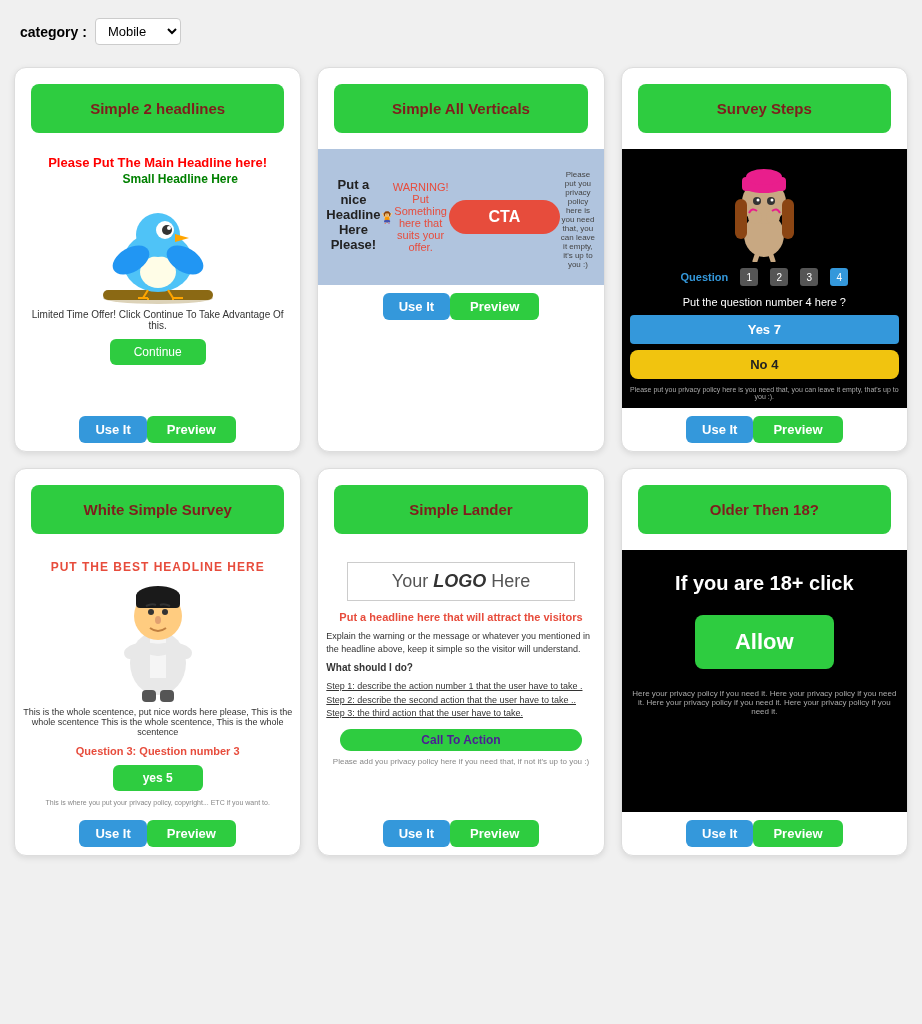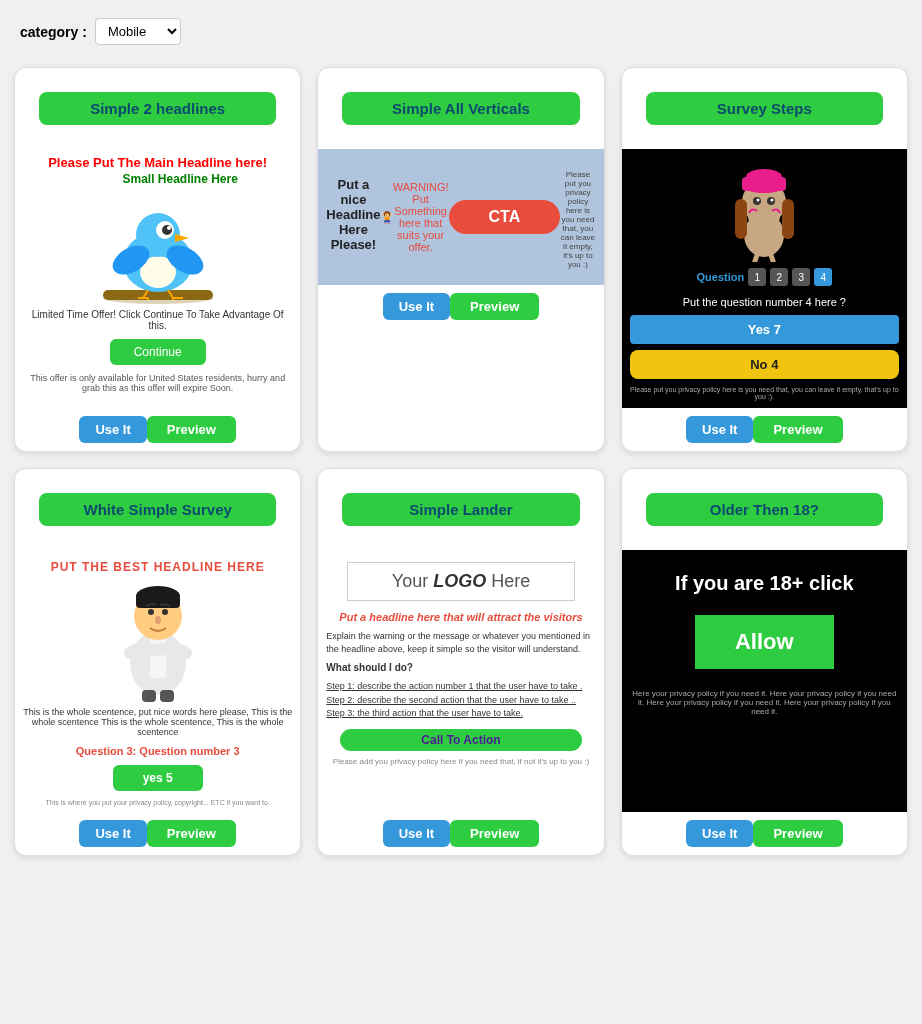--- a/index.html
+++ b/index.html
@@ -37,27 +37,27 @@
       background: white;
       border-radius: 12px;
       border: 1px solid #ddd;
       overflow: hidden;
       display: flex;
       flex-direction: column;
       box-shadow: 0 2px 6px rgba(0,0,0,0.1);
     }
     .card-title {
       text-align: center;
-      padding: 8px 6px;
+      padding: 16px 6px;
       font-size: 15px;
       font-weight: bold;
-      color: #0c4a6e;
+      color: #7f1d1d;
       background: #2ecc40;
       border-radius: 8px;
-      margin: 24px;
+      margin: 16px;
     }
     .card-body {
       flex: 1;
       padding: 6px 8px;
       display: flex;
       flex-direction: column;
       align-items: center;
     }
     .card-footer {
       display: flex;
@@ -169,21 +169,21 @@
       background: black;
       width: 100%;
       padding: 8px;
       display: flex;
       flex-direction: column;
       align-items: center;
     }
     .question-nav {
       display: flex;
       align-items: center;
-      gap: 4px;
+      gap: 12px;
       margin: 6px 0;
     }
     .question-label {
       color: #3498db;
       font-size: 11px;
       font-weight: bold;
     }
     .q-num {
       width: 18px;
       height: 18px;
@@ -291,21 +291,20 @@
     .card5-logo-bold {
       font-style: italic;
       font-weight: bold;
       color: #333;
     }
     .card5-headline {
       color: #e74c3c;
       font-size: 11px;
       font-weight: bold;
       margin: 4px 0;
-      font-style: italic;
     }
     .card5-body-text {
       font-size: 9px;
       color: #333;
       text-align: left;
       margin: 3px 0;
       line-height: 1.4;
       width: 100%;
     }
     .card5-body-text b {
@@ -353,21 +352,21 @@
       color: white;
       font-size: 20px;
       font-weight: bold;
       text-align: center;
       margin: 10px 0;
     }
     .btn-allow {
       background: #2ecc40;
       color: white;
       border: none;
-      border-radius: 0;
+      border-radius: 8px;
       padding: 14px 40px;
       font-size: 22px;
       font-weight: bold;
       cursor: pointer;
       margin: 10px 0;
     }
     .card6-privacy {
       color: #aaa;
       font-size: 8px;
       text-align: center;
@@ -425,21 +424,20 @@
 
         <line x1="55" y1="100" x2="50" y2="108" stroke="#FFA500" stroke-width="2"></line>
         <line x1="55" y1="108" x2="45" y2="108" stroke="#FFA500" stroke-width="2"></line>
         <line x1="55" y1="108" x2="55" y2="110" stroke="#FFA500" stroke-width="2"></line>
         <line x1="75" y1="100" x2="80" y2="108" stroke="#FFA500" stroke-width="2"></line>
         <line x1="80" y1="108" x2="90" y2="108" stroke="#FFA500" stroke-width="2"></line>
         <line x1="80" y1="108" x2="80" y2="110" stroke="#FFA500" stroke-width="2"></line>
       </svg>
       <div class="card1-offer-text">Limited Time Offer! Click Continue To Take Advantage Of this.</div>
       <button class="btn-continue">Continue</button>
-      <div class="card1-fine-text">This offer is only available for United States residents, hurry and grab this as this offer will expire Soon.</div>
     </div>
     <div class="card-footer">
       <button class="btn-use-it">Use It</button>
       <button class="btn-preview">Preview</button>
     </div>
   </div>
 
   <div class="card">
     <div class="card-title">Simple All Verticals</div>
     <div class="card2-bg">

